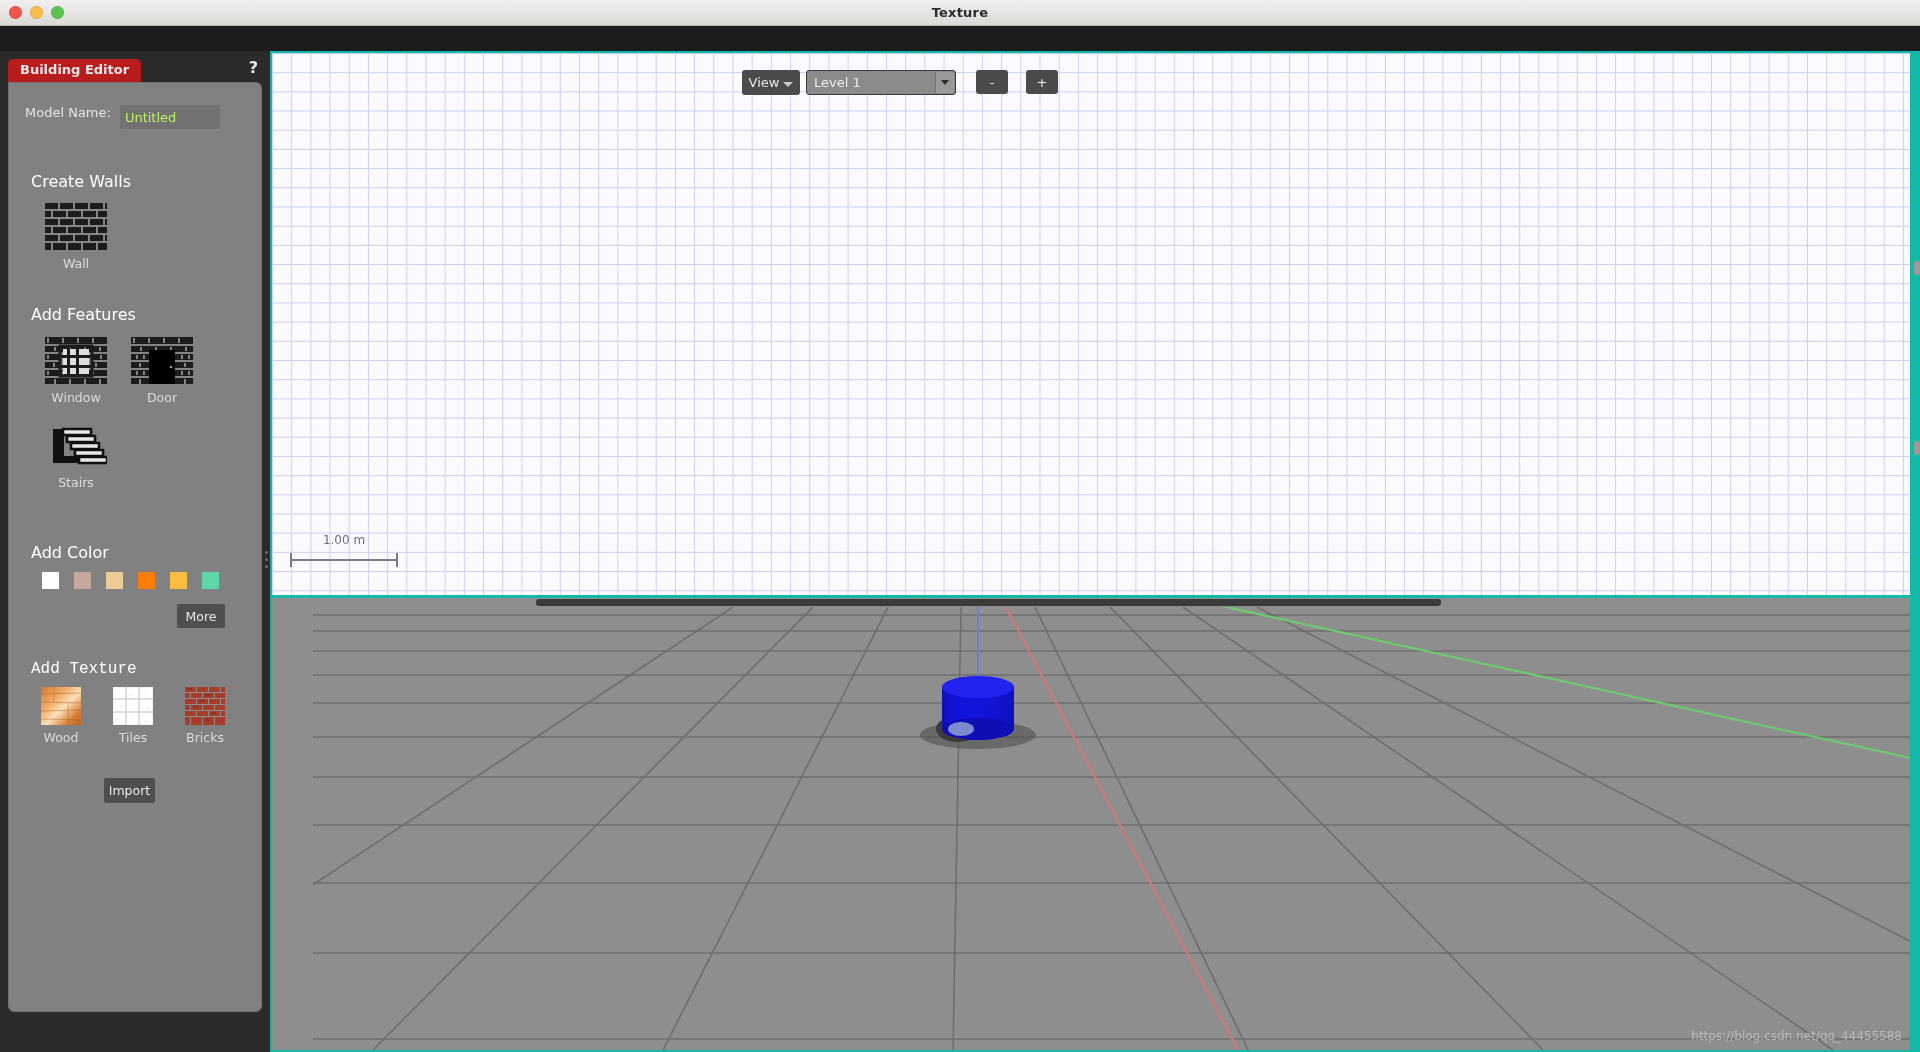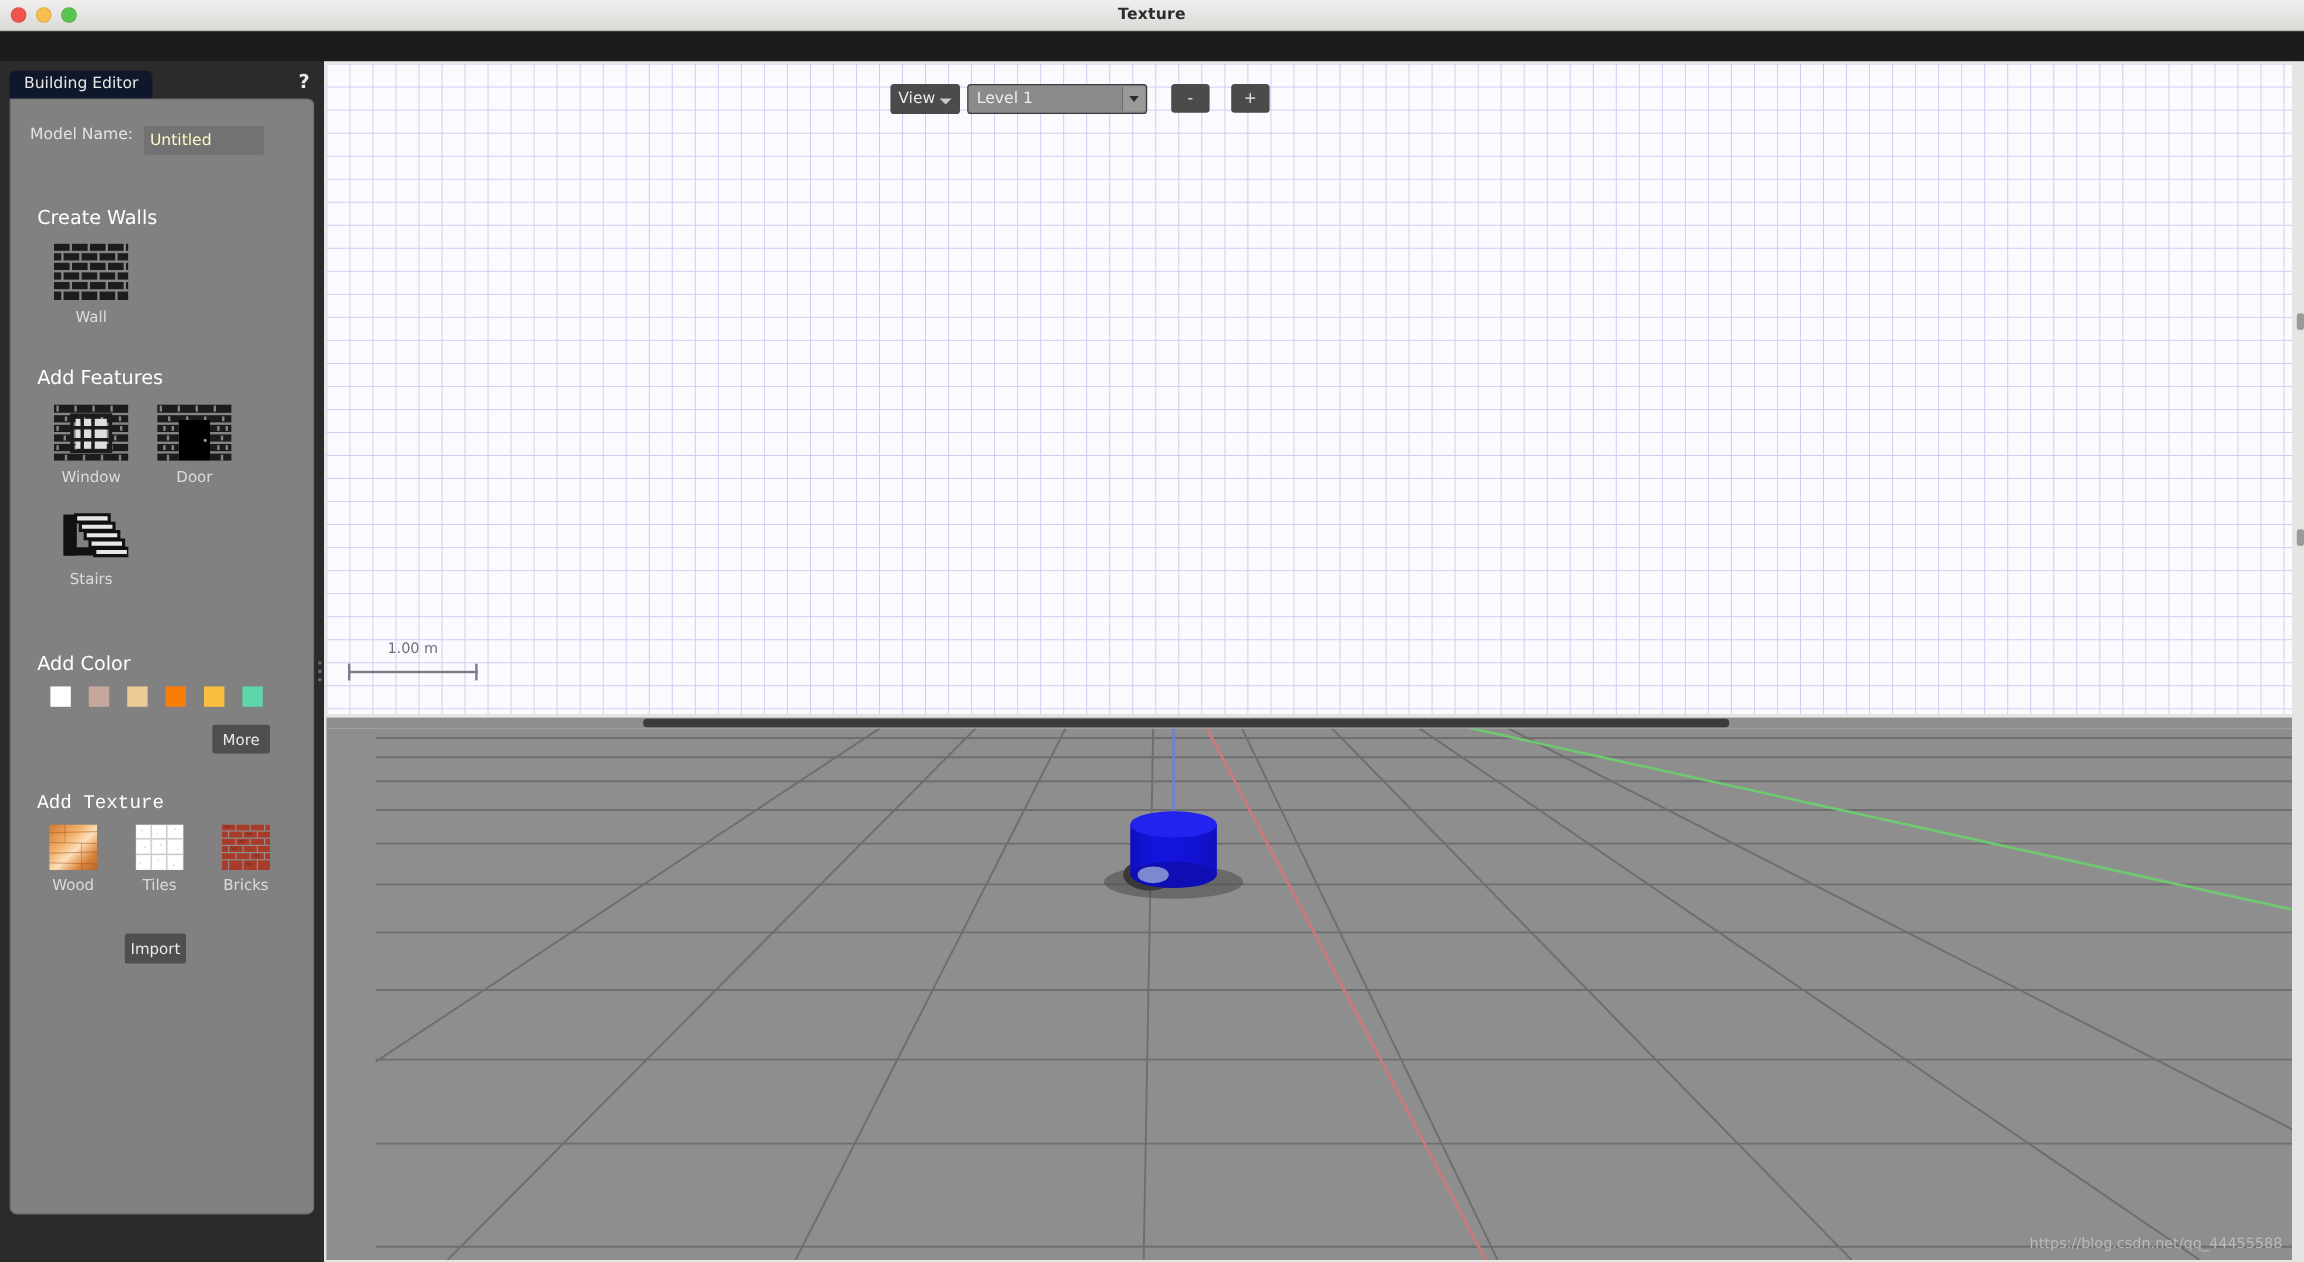--- a/index.html
+++ b/index.html
@@ -40,43 +40,44 @@
   .menu-item u { text-decoration: underline; }
 
   
   #dock {
     position: absolute; left: 0; top: 51px; width: 268px; height: 1001px;
     background: #2b2b2b;
   }
   #panel-tab {
     position: absolute; left: 8px; top: 8px;
     height: 24px; padding: 3px 12px 0 12px;
-    background: #0f172a; color: #e8e8e8; font-size: 13px;
+    background: #b91c1c; color: #e8e8e8; font-size: 13px;
     border-radius: 5px 5px 0 0;
+    font-weight: bold;
   }
   #help-btn {
     position: absolute; right: 10px; top: 7px;
     color: #e9e9e9; font-size: 16px; font-weight: bold;
   }
   #panel-body {
     position: absolute; left: 8px; top: 31px; width: 254px; height: 930px;
     background: #818181; border-radius: 0 6px 6px 6px;
     border: 1px solid #6f6f6f;
     overflow: hidden;
   }
 
   .row-modelname {
     position: absolute; left: 16px; top: 22px;
     display: flex; align-items: flex-start; gap: 9px;
   }
   .field-label { font-size: 13px; color: #e4e4e4; }
   .name-input {
     width: 100px; height: 19px; background: #727272;
     border: none; border-radius: 2px;
-    color: #fef9c3; font-size: 13px;
+    color: #bef264; font-size: 13px;
     font-family: "DejaVu Sans", "Liberation Sans", sans-serif;
     padding: 12px 5px;
   }
 
   .section-title {
     position: absolute; left: 22px;
     font-size: 16px; color: #ffffff; font-weight: normal;
   }
   #t-walls    { top: 89px; }
   #t-features { top: 222px; }
@@ -116,21 +117,21 @@
   
   #splitter {
     position: absolute; left: 262px; top: 51px; width: 10px; height: 1001px;
     background: #2b2b2b;
   }
   .grip { position: absolute; left: 3px; width: 3px; height: 3px; background: #6a6a6a; border-radius: 50%; }
 
   
   #main {
     position: absolute; left: 270px; top: 51px;
-    width: 1650px; height: 1001px; background: #e5e5e5;
+    width: 1650px; height: 1001px; background: #14b8a6;
   }
 
   
   #editor2d {
     position: absolute; left: 2px; top: 2px;
     width: 1638px; height: 542px;
     background-color: #fafaff;
     background-image:
       linear-gradient(to right, #cdcdf2 1px, transparent 1px),
       linear-gradient(to bottom, #cdcdf2 1px, transparent 1px);

